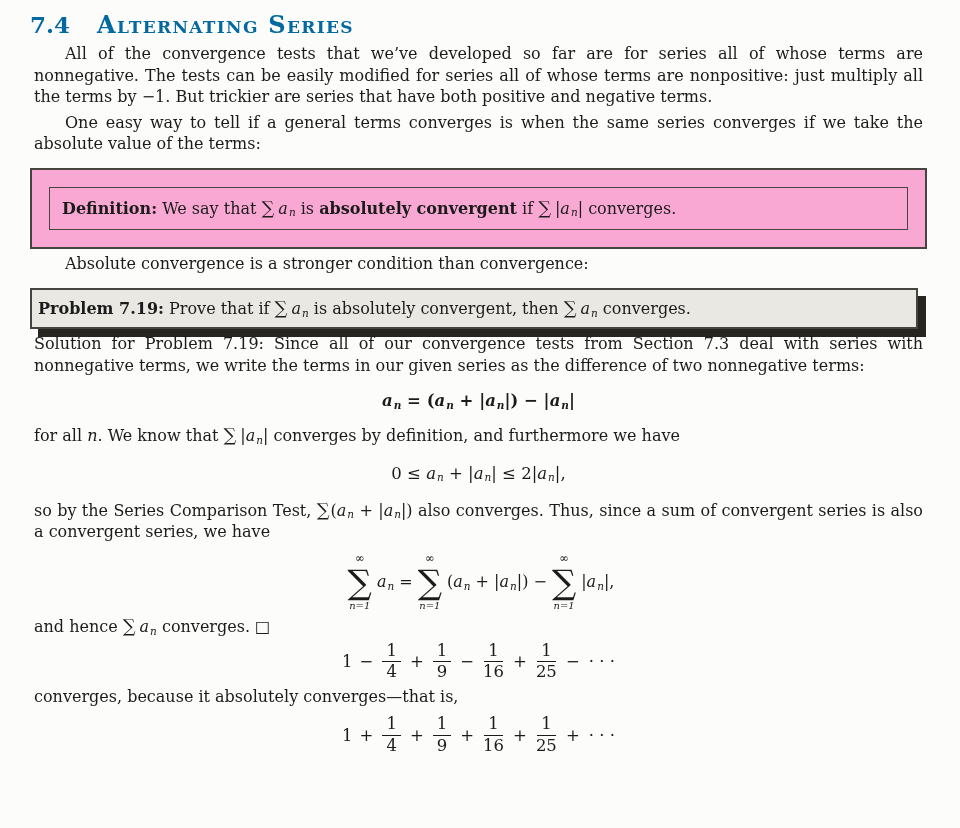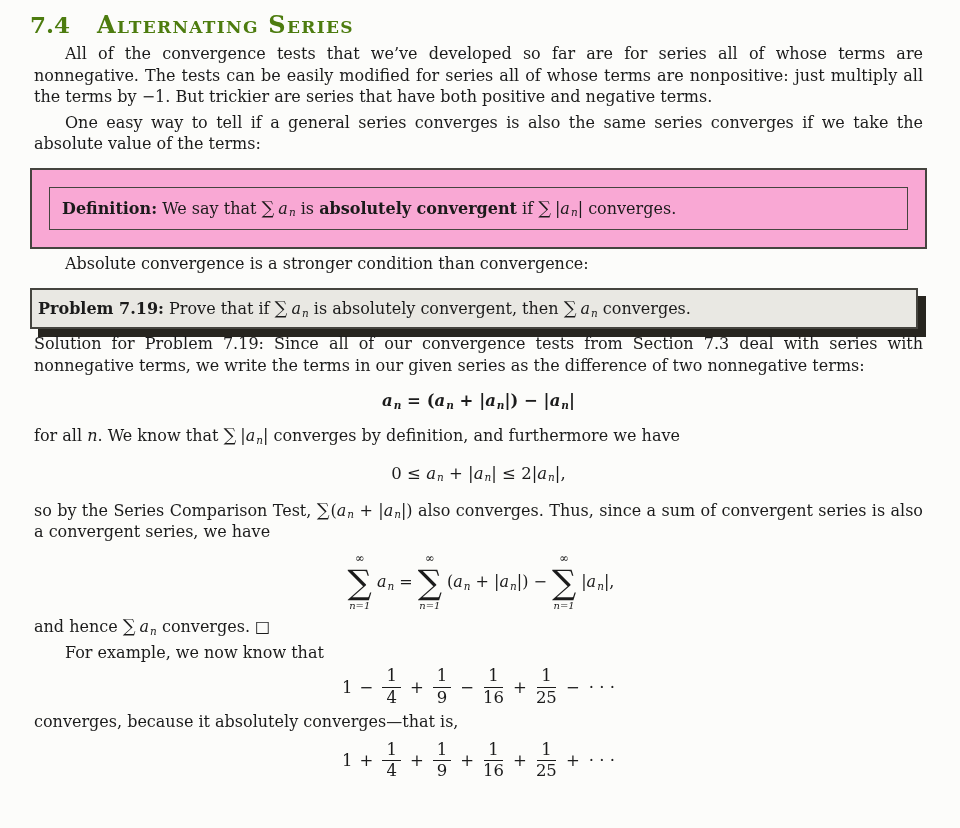--- a/index.html
+++ b/index.html
@@ -6,21 +6,21 @@
   body {
     width: 960px; height: 828px;
     background: #fcfcfa;
     color: #1b1b1b;
     font-family: "DejaVu Serif", "Liberation Serif", serif;
     font-size: 16px;
   }
   .content { padding: 8px 33px 0 30px; }
 
   
-  .heading { display: flex; align-items: baseline; gap: 27px; font-weight: bold; color: #4d7c0f; margin-top: 2px; }
+  .heading { display: flex; align-items: baseline; gap: 27px; font-weight: bold; color: #0369a1; margin-top: 2px; }
   .hnum { font-size: 23px; }
   .htitle { font-size: 24px; font-variant: small-caps; letter-spacing: 1.3px; }
 
   
   p.para { margin: 4px; line-height: 21.5px; text-align: justify; }
   .indent { text-indent: 31px; }
   .b { font-weight: bold; }
   .it { }
 
   
@@ -72,21 +72,21 @@
 
 <div class="content">
 
   <div class="heading">
     <span class="hnum">7.4</span>
     <span class="htitle">Alternating Series</span>
   </div>
 
   <p class="para indent mt-p1">All of the convergence tests that we’ve developed so far are for series all of whose terms are nonnegative. The tests can be easily modified for series all of whose terms are nonpositive: just multiply all the terms by −1. But trickier are series that have both positive and negative terms.</p>
 
-  <p class="para indent mt-p2">One easy way to tell if a general series converges is also the same series converges if we take the absolute value of the terms:</p>
+  <p class="para indent mt-p2">One easy way to tell if a general terms converges is when the same series converges if we take the absolute value of the terms:</p>
 
   <div class="defbox">
     <div class="defbox-inner boxline">
       <span class="b">Definition:</span><span>  We say that </span><span class="im"><span class="sig">∑</span><span class="mi">a</span><sub class="ms">n</sub></span><span> is </span><span class="b">absolutely convergent</span><span> if </span><span class="im"><span class="sig">∑</span><span>|</span><span class="mi">a</span><sub class="ms">n</sub><span>|</span></span><span> converges.</span>
     </div>
   </div>
 
   <p class="para indent mt-abs">Absolute convergence is a stronger condition than convergence:</p>
 
   <div class="probbox boxline">
@@ -123,21 +123,20 @@
     <span class="bigsum">
         <span class="lim">∞</span>
         <span class="bsig">∑</span>
         <span class="low">n=1</span>
       </span>
     <span><span>|</span><span class="mi">a</span><sub class="ms">n</sub><span>|,</span></span>
   </div>
 
   <p class="para mt-hence"><span>and hence </span><span class="im"><span class="sig">∑</span><span class="mi">a</span><sub class="ms">n</sub></span><span> converges. </span><span>□</span></p>
 
-  <p class="para indent mt-forex">For example, we now know that</p>
 
   <div class="fracline fl1">
     <span>1</span>
     <span class="op">−</span>
     <span class="frac">
         <span class="num">1</span>
         <span class="den">4</span>
       </span>
     <span class="op">+</span>
     <span class="frac">

